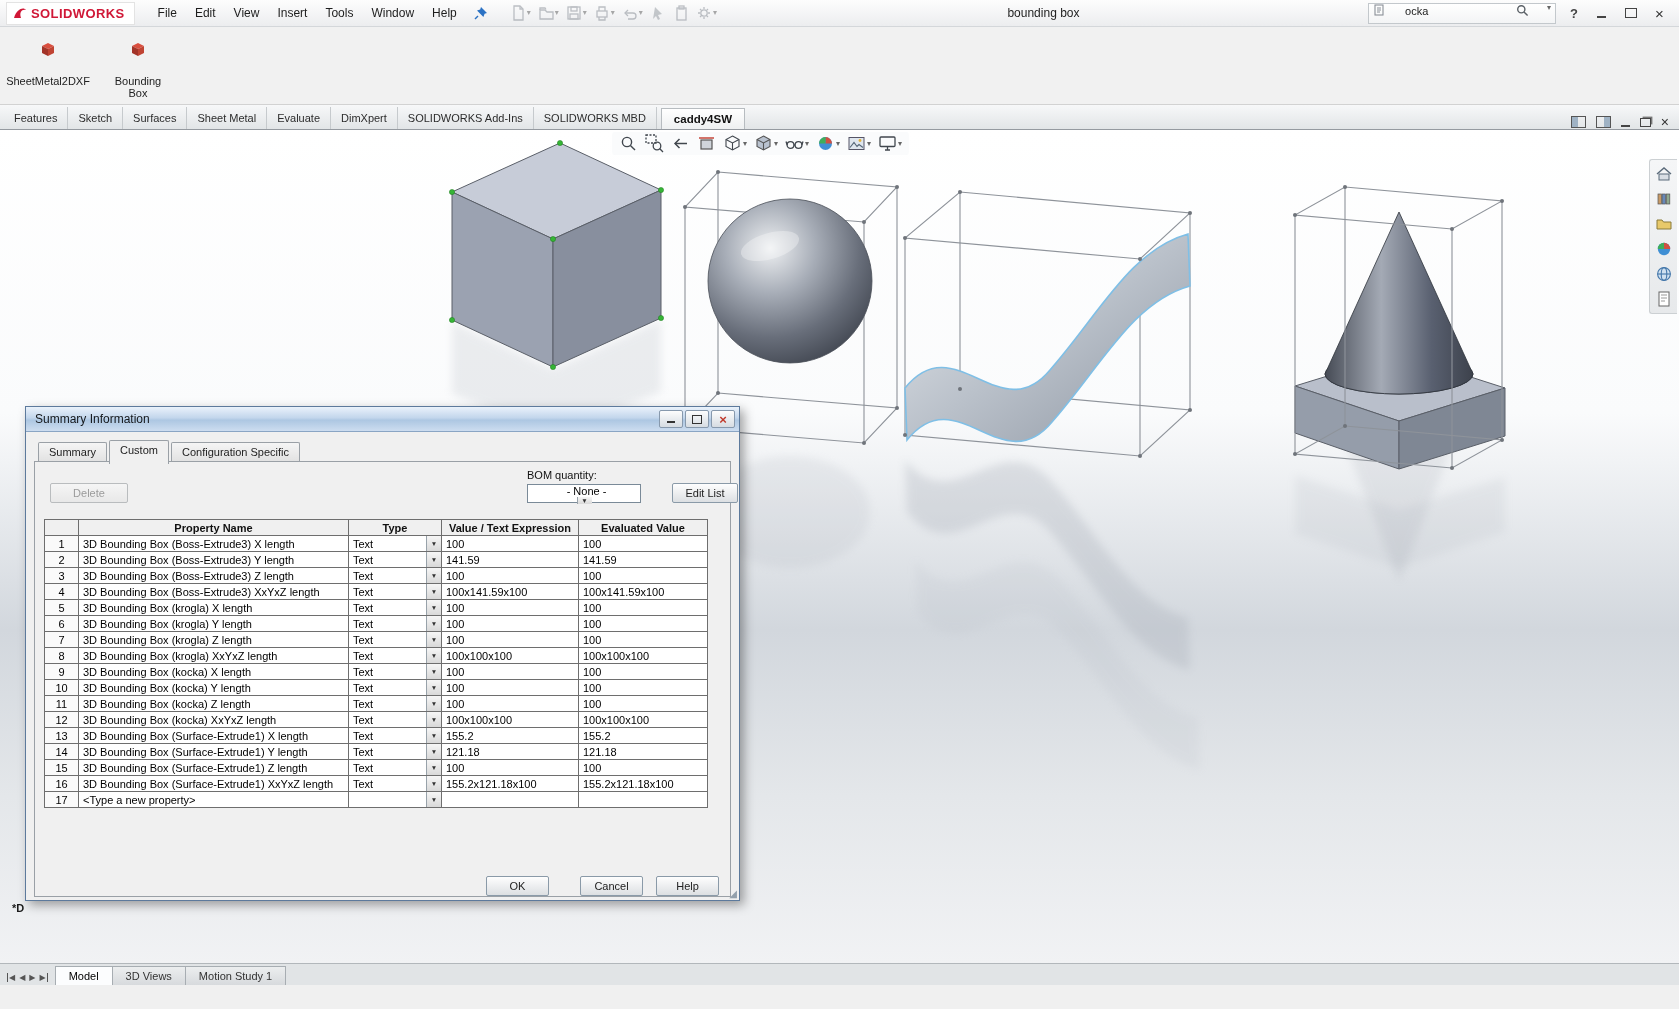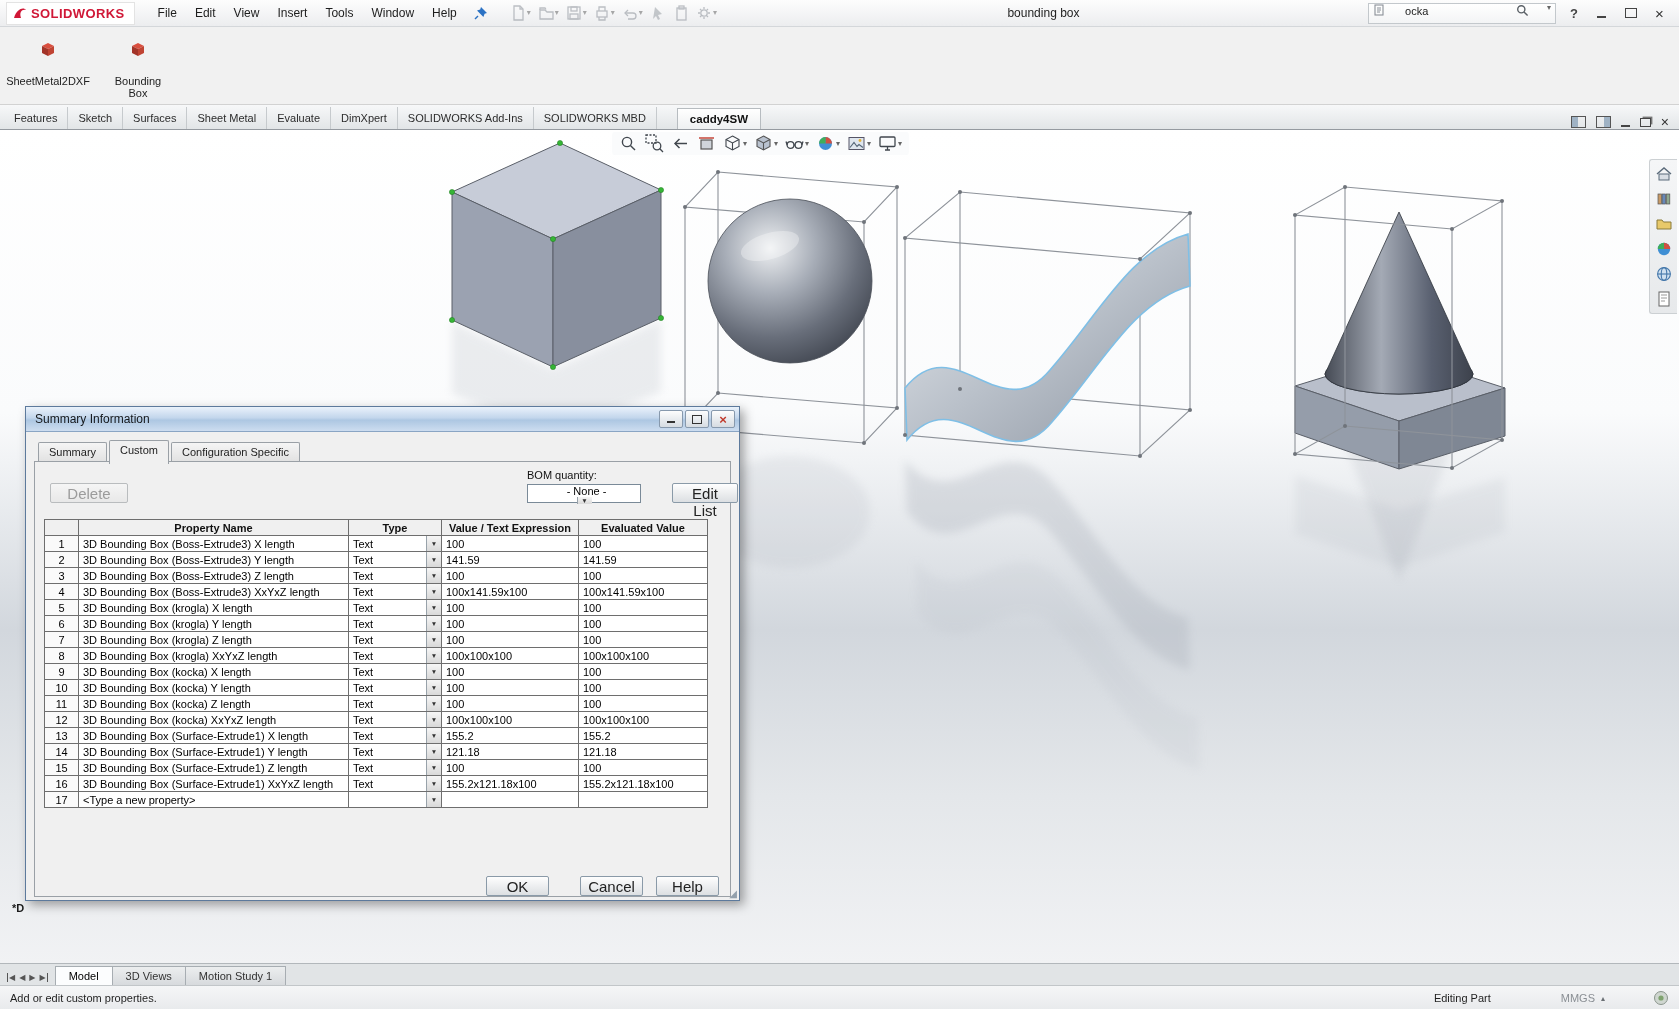--- a/index.html
+++ b/index.html
@@ -35,21 +35,21 @@
             gap:6px;padding:12px 0 0 6px;box-sizing:border-box;}
   .macro-btn{width:84px;background:transparent;border:1px solid transparent;display:flex;flex-direction:column;
              align-items:center;gap:17px;font-size:11px;color:#222;font-family:"Liberation Sans",sans-serif;
              text-align:center;padding:2px 0;}
   .macro-btn span.lbl{line-height:12px;}
 
   
   .tabrow{height:25px;background:linear-gradient(#f7f8f9,#e2e5e7);border-bottom:1px solid #959aa0;
           display:flex;align-items:flex-end;padding-left:4px;box-sizing:border-box;}
   .rtab{padding:5px 10px;font-size:11px;color:#2c2c2c;border-right:1px solid #c6cacd;cursor:default;}
-  .doc-tab{margin-left:20px;padding:4px 12px;font-size:11.5px;font-weight:bold;color:#111;
+  .doc-tab{margin-left:4px;padding:4px 12px;font-size:11.5px;font-weight:bold;color:#111;
            background:linear-gradient(#ffffff,#eef0f1);border:1px solid #b7bcc0;border-bottom:none;}
   .tab-fill{flex:1;}
   .rwin{display:flex;align-items:center;gap:10px;margin-right:10px;}
   .pane-ico{width:13px;height:10px;border:1px solid #555;display:inline-block;}
   .pane-ico.left{background:linear-gradient(90deg,#9fb2c4 0 45%,transparent 45%);}
   .pane-ico.right{background:linear-gradient(270deg,#9fb2c4 0 45%,transparent 45%);}
   .rmin{width:9px;height:2px;background:#444;margin-top:8px;}
   .rrestore{width:9px;height:7px;border:1.2px solid #444;box-shadow:2px -2px 0 -0.6px #777;}
   .rclose{font-size:14px;color:#333;line-height:1;}
 
@@ -75,21 +75,21 @@
   .dlg-min{width:8px;height:2px;background:#333;margin-top:6px;}
   .dlg-max{width:8px;height:7px;border:1.2px solid #333;}
   .dlg-close-x{color:#c0392b;font-weight:bold;font-size:13px;line-height:1;}
   .dlg-tabs{display:flex;padding:8px 0 0 12px;height:23px;}
   .dtab{padding:3px 10px;font-size:11px;color:#222;background:linear-gradient(#f5f5f5,#e0e0e0);
         border:1px solid #9aa0a6;border-bottom:none;border-radius:2px 2px 0 0;margin-right:2px;position:relative;top:2px;height:14px;}
   .dtab.active{background:#f0f0f0;top:0;height:17px;z-index:3;}
   .dlg-page{position:absolute;left:8px;top:54px;width:697px;height:436px;border:1px solid #9aa0a6;
             background:#f0f0f0;box-sizing:border-box;}
   .btn{position:absolute;border:1px solid #8a9aa8;border-radius:2px;background:linear-gradient(#fefefe,#dcdfe2);
-       font-size:15px;color:#222;font-family:"Liberation Sans",sans-serif;}
+       font-size:11px;color:#222;font-family:"Liberation Sans",sans-serif;}
   .btn.disabled{color:#9b9b9b;border-color:#b9bcbe;background:linear-gradient(#f5f5f5,#e8e8e8);}
   .bom-label{position:absolute;left:492px;top:7px;font-size:11px;color:#111;}
   .combo{position:absolute;left:492px;top:22px;width:114px;height:19px;border:1px solid #7a8a98;background:#fff;
          display:flex;align-items:center;font-size:11px;box-sizing:border-box;flex-direction:column;}
   .combo .val{flex:1;padding-left:5px;}
   .combo .arrow,.cell-combo-arrow{width:15px;height:100%;background:linear-gradient(#f6f6f6,#d9d9d9);
          border-left:1px solid #98a2aa;display:flex;align-items:center;justify-content:center;
          font-size:6.5px;color:#333;box-sizing:border-box;}
   table.props{position:absolute;left:9px;top:57px;border-collapse:collapse;table-layout:fixed;width:663px;
               background:#fff;font-size:11px;}
@@ -699,27 +699,14 @@
       <span class="first">◀</span>
       <span>◀</span>
       <span>▶</span>
       <span class="last">▶</span>
     </div>
     <span class="doctab active">Model</span>
     <span class="doctab">3D Views</span>
     <span class="doctab">Motion Study 1</span>
   </div>
 
-  <div class="statusbar">
-    <span>Add or edit custom properties.</span>
-    <span class="sb-fill"></span>
-    <span class="sb-mode">Editing Part</span>
-    <span class="sb-units">MMGS</span>
-    <span class="sb-caret">▴</span>
-    <span>
-      <svg width="16" height="16" viewBox="0 0 16 16">
-        <circle cx="8" cy="8" r="6.5" fill="#cfd6d0" stroke="#8a958c"></circle>
-          <circle cx="8" cy="8" r="2.6" fill="#7fa36f"></circle>
-      </svg>
-    </span>
-  </div>
 
 </div>
 
 </body></html>

